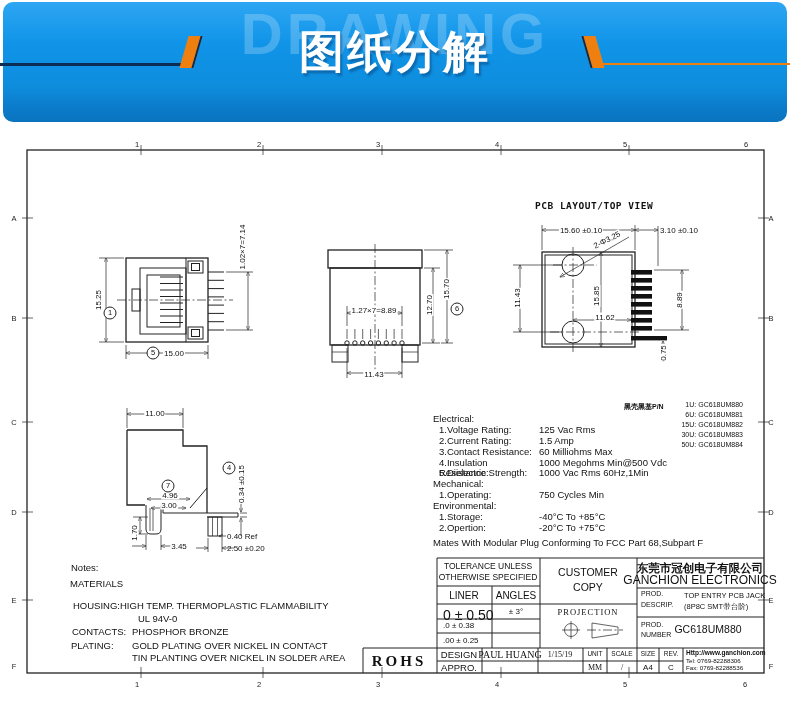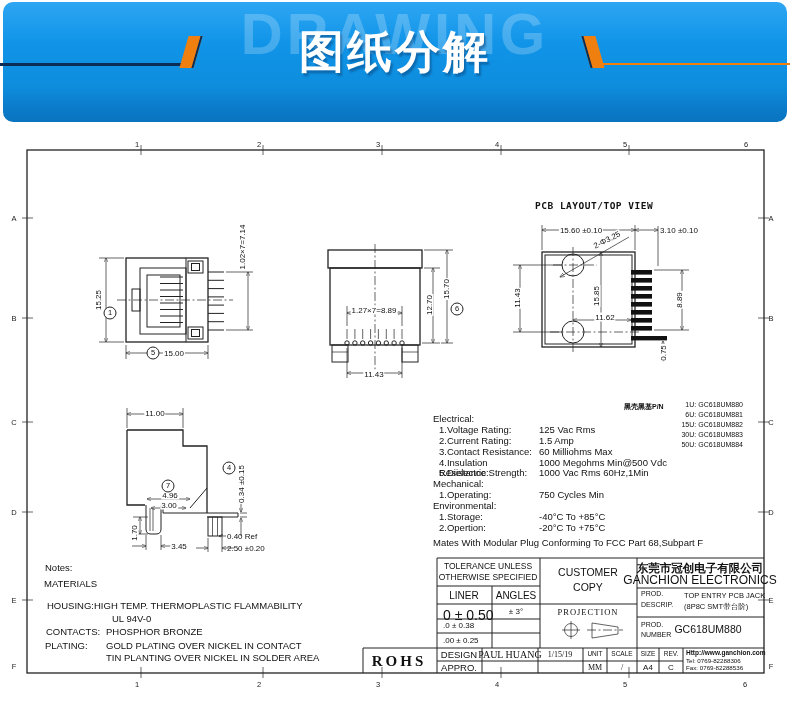--- a/index.html
+++ b/index.html
@@ -40,21 +40,21 @@
   .lines .pad{fill:#111;stroke:none;}
   
   .specs{position:absolute;left:433px;top:414px;width:300px;}
   .spec-h{font-size:9.5px;height:10.9px;line-height:10.9px;}
   .spec-row{display:flex;font-size:9.5px;height:10.9px;line-height:10.9px;padding-left:6px;}
   .spec-row .sl{width:100px;flex:none;}
   .pn{position:absolute;left:651px;top:400px;width:92px;}
   .pn-row{display:flex;justify-content:flex-end;font-size:7px;height:10px;line-height:10px;}
   .pn-row .u{margin-right:2px;}
   
-  .note{position:absolute;font-size:9.5px;white-space:nowrap;}
+  .note{position:absolute;font-size:9.5px;white-space:nowrap;margin-left:26px;}
 </style>
 </head>
 <body>
 
 <div class="page">
 
   <div class="banner">
     <div class="watermark">DRAWING</div>
     <div class="banner-title">图纸分解</div>
   </div>

